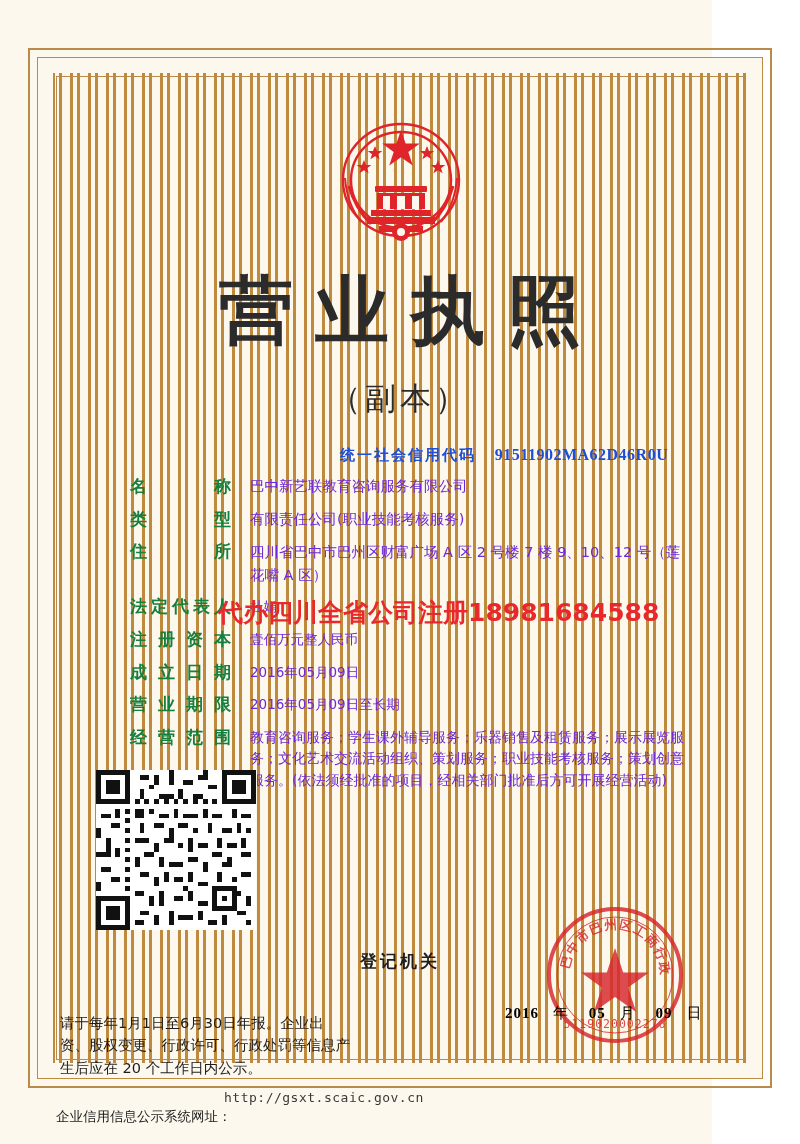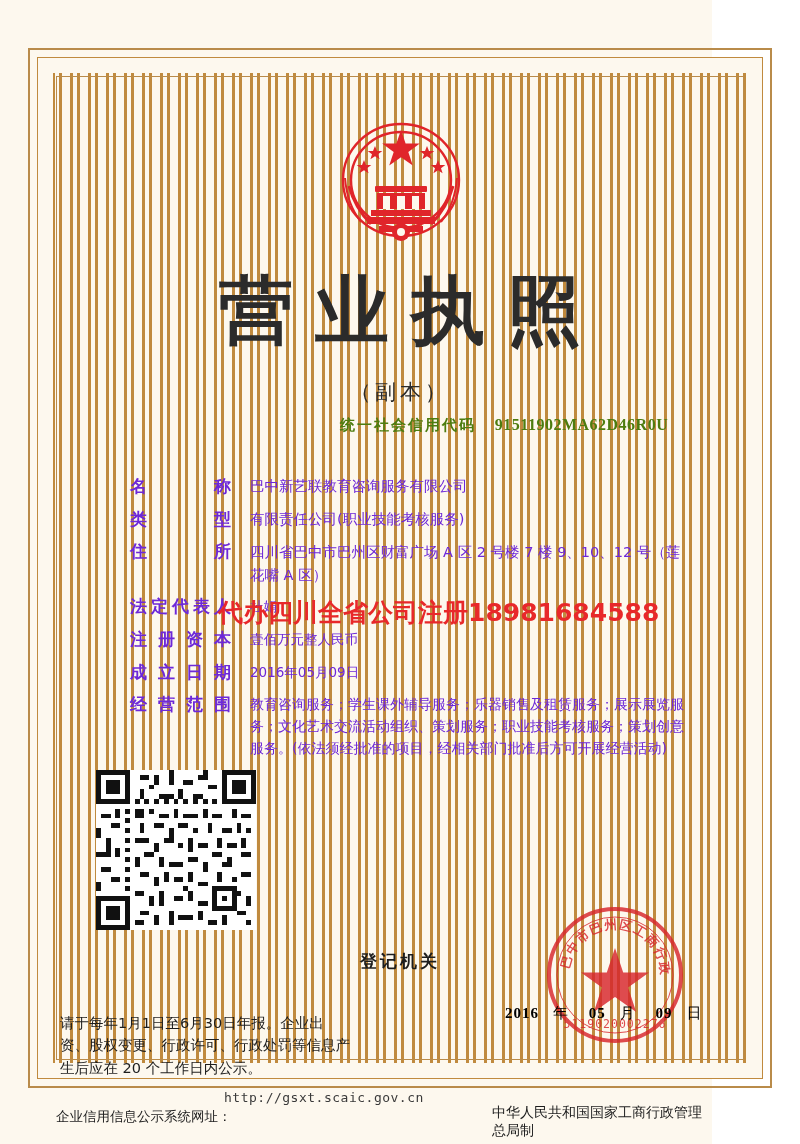--- a/index.html
+++ b/index.html
@@ -85,32 +85,32 @@
     text-indent: 22px;
     color: #2b2b2b;
     line-height: 1.05;
   }
   .sub-title {
     position: absolute;
     left: 0; top: 378px;
     width: 800px;
     text-align: center;
     font-family: "DejaVu Sans", sans-serif;
-    font-size: 21px;
+    font-size: 31px;
     letter-spacing: 4px;
     color: #2b2b2b;
   }
 
   
   .credit-line {
     position: absolute;
-    left: 340px; top: 416px;
+    left: 340px; top: 446px;
     font-family: "DejaVu Sans", sans-serif;
     font-size: 15px;
-    color: #4d7c0f;
+    color: #1d4ed8;
     white-space: nowrap;
   }
   .credit-line .lbl { letter-spacing: 2px; font-weight: bold; }
   .credit-line .val {
     font-family: "Liberation Serif", serif;
     font-weight: bold;
     letter-spacing: 0.5px;
     margin-left: 14px;
     font-size: 16px;
   }
@@ -125,21 +125,21 @@
     display: flex;
     align-items: flex-start;
     margin-bottom: 8px;
   }
   .row .label {
     width: 120px;
     flex: 0 0 120px;
     font-family: "DejaVu Sans", sans-serif;
     font-weight: bold;
     font-size: 17px;
-    color: #6d28d9;
+    color: #15803d;
     text-align: justify;
     text-align-last: justify;
     padding-right: 19px;
     box-sizing: border-box;
     line-height: 1.45;
   }
   .row .value {
     flex: 1;
     font-family: "DejaVu Sans", sans-serif;
     font-size: 14.5px;
@@ -324,20 +324,24 @@
     <div class="row">
       <div class="label">注册资本</div>
       <div class="value small">壹佰万元整人民币</div>
     </div>
 
     <div class="row">
       <div class="label">成立日期</div>
       <div class="value small">2016年05月09日</div>
     </div>
 
+    <div class="row">
+      <div class="label">营业期限</div>
+      <div class="value small">2016年05月09日至长期</div>
+    </div>
 
     <div class="row tall">
       <div class="label">经营范围</div>
       <div class="value scope">教育咨询服务；学生课外辅导服务；乐器销售及租赁服务；展示展览服务；文化艺术交流活动组织、策划服务；职业技能考核服务；策划创意服务。(依法须经批准的项目，经相关部门批准后方可开展经营活动)</div>
     </div>
 
   </div>
 
   <div class="red-stamp-text">代办四川全省公司注册18981684588</div>
 
@@ -499,15 +503,14 @@
 
   <div class="date-line">
     <span class="num">2016</span><span>年</span>
     <span class="num">05</span><span>月</span>
     <span class="num">09</span><span>日</span>
   </div>
 
   <div class="notice">请于每年1月1日至6月30日年报。企业出资、股权变更、行政许可、行政处罚等信息产生后应在 20 个工作日内公示。</div>
   <div class="site-label">企业信用信息公示系统网址：</div>
   <div class="site-url">http://gsxt.scaic.gov.cn</div>
-  <div class="issuer">中华人民共和国国家工商行政管理总局制</div>
 
 </div>
 
 </body></html>

